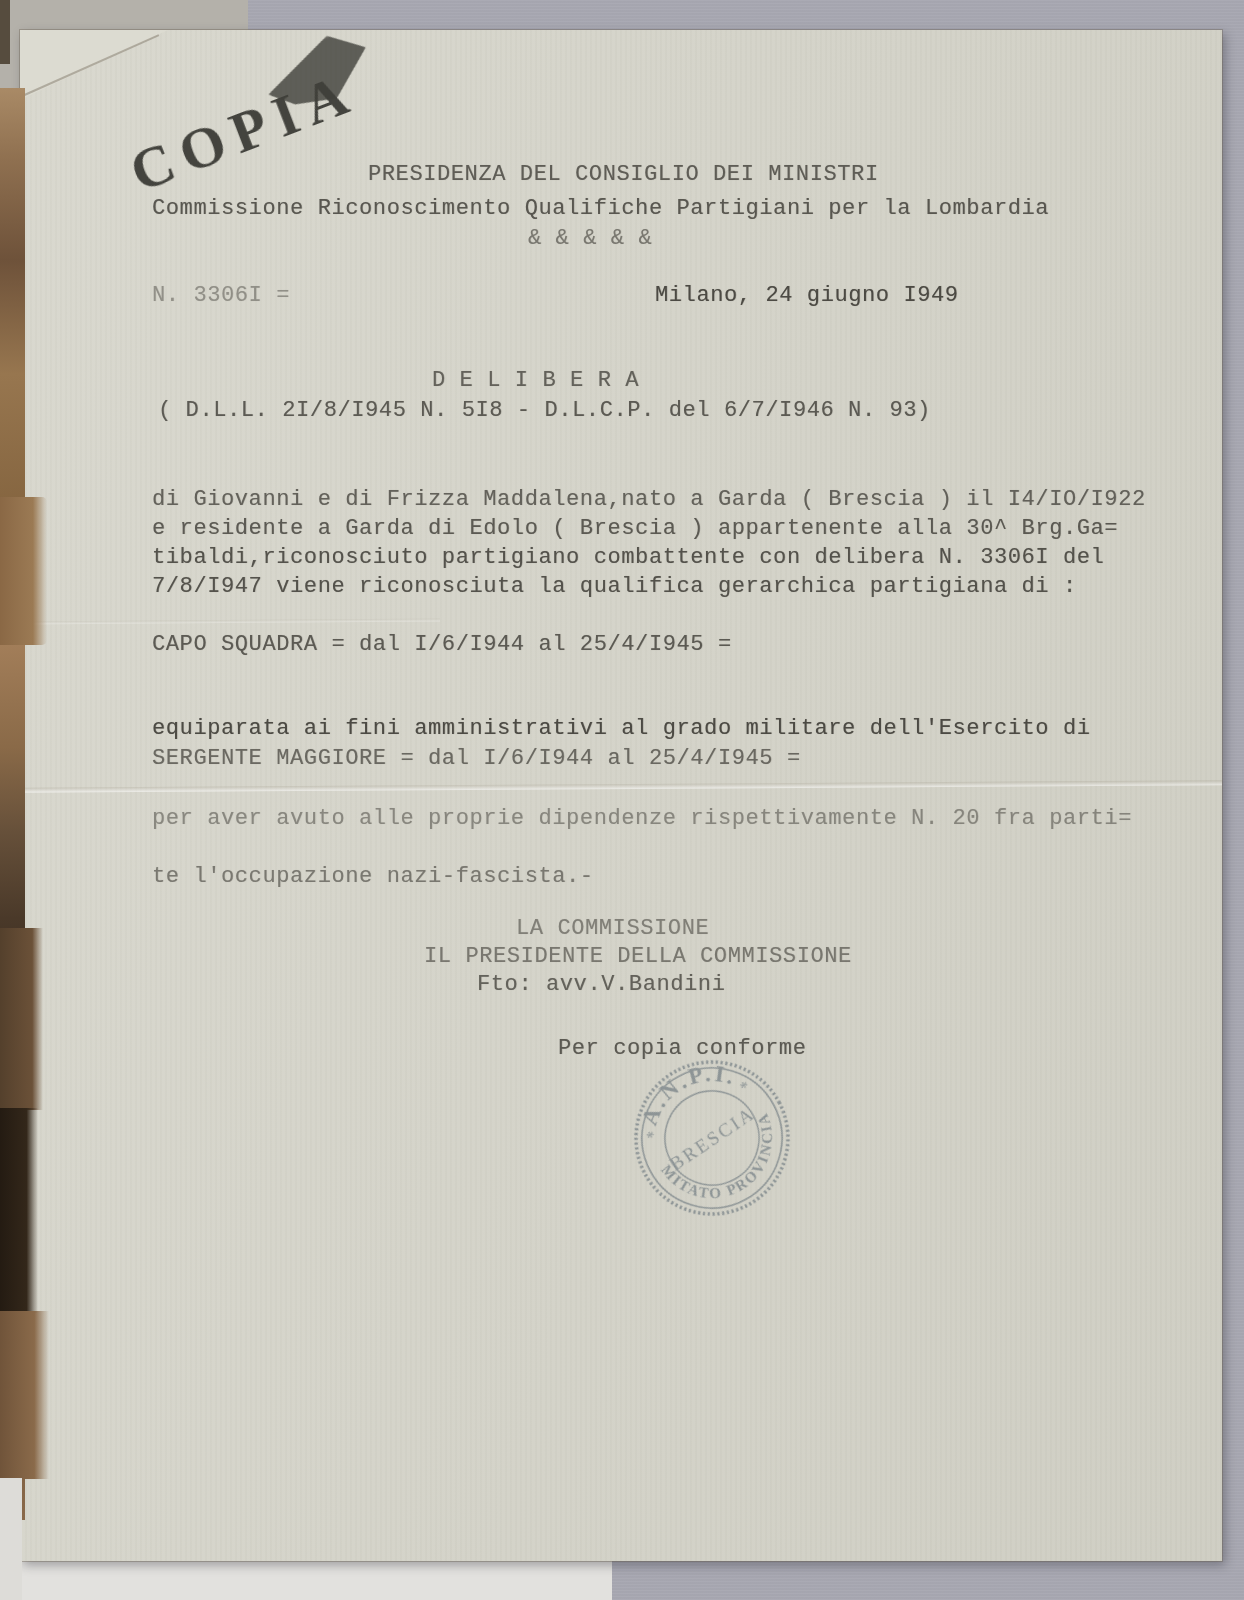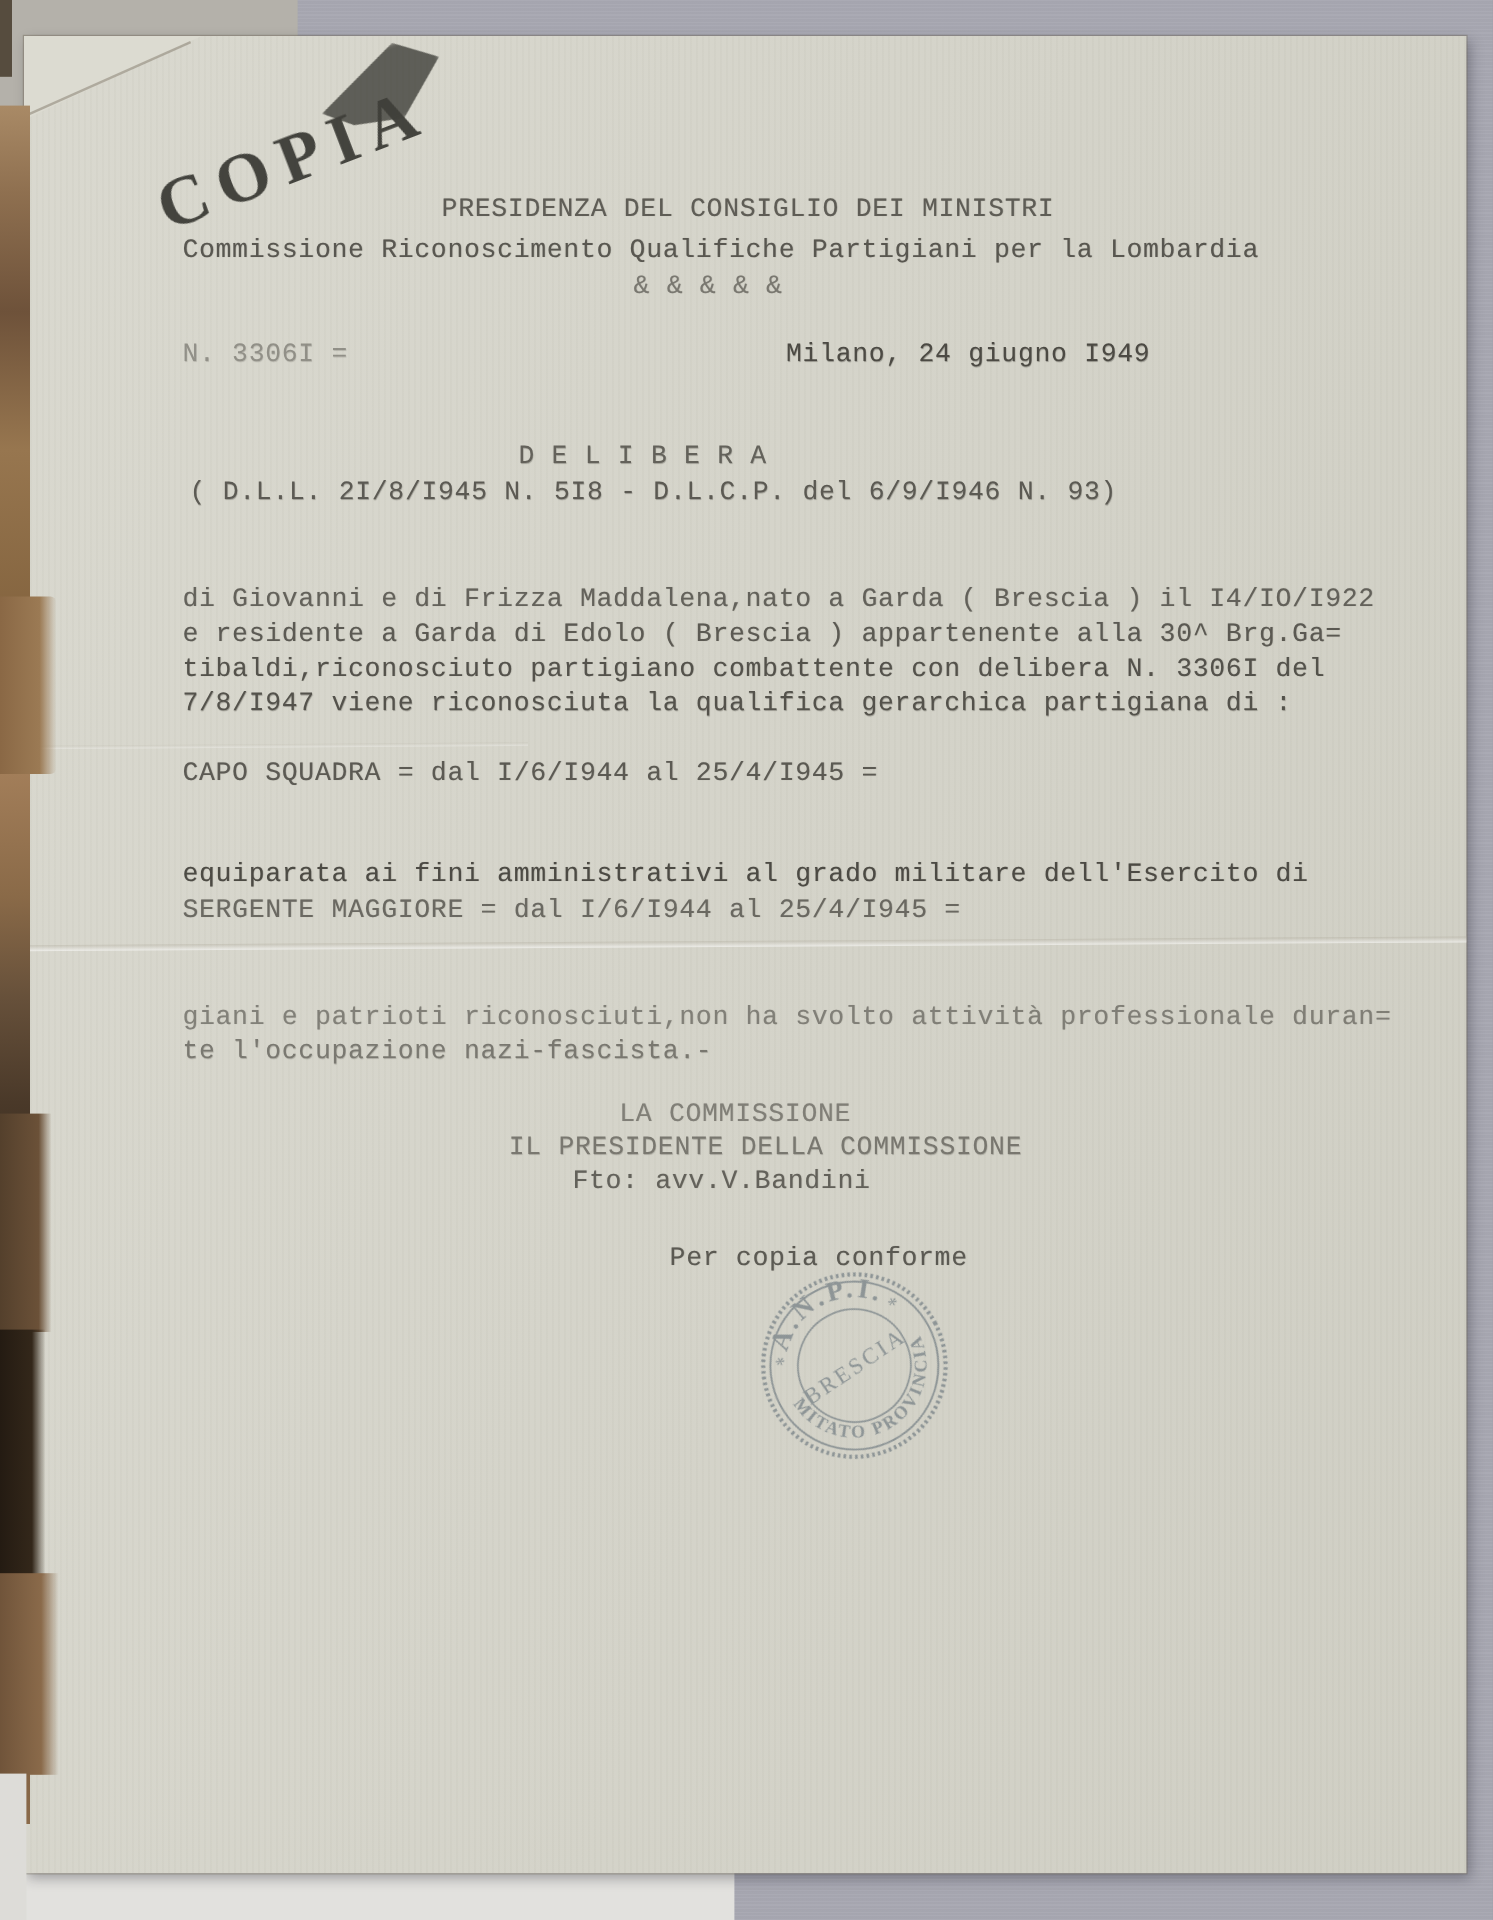--- a/index.html
+++ b/index.html
@@ -108,32 +108,32 @@
   </div>
 
   <div class="typed" style="left:368px;top:162px;opacity:.78">PRESIDENZA DEL CONSIGLIO DEI MINISTRI</div>
   <div class="typed" style="left:152px;top:196px;opacity:.82">Commissione Riconoscimento Qualifiche Partigiani per la Lombardia</div>
   <div class="typed" style="left:528px;top:226px;opacity:.6">&amp; &amp; &amp; &amp; &amp;</div>
 
   <div class="typed" style="left:152px;top:283px;opacity:.45">N. 3306I =</div>
   <div class="typed" style="left:655px;top:283px;opacity:.9">Milano, 24 giugno I949</div>
 
   <div class="typed" style="left:432px;top:368px;opacity:.75">D E L I B E R A</div>
-  <div class="typed" style="left:158px;top:398px;opacity:.8">( D.L.L. 2I/8/I945 N. 5I8 - D.L.C.P. del 6/9/I946 N. 93)</div>
+  <div class="typed" style="left:158px;top:398px;opacity:.8">( D.L.L. 2I/8/I945 N. 5I8 - D.L.C.P. del 6/7/I946 N. 93)</div>
 
   <div class="typed" style="left:152px;top:487px;opacity:.75">di Giovanni e di Frizza Maddalena,nato a Garda ( Brescia ) il I4/IO/I922</div>
   <div class="typed" style="left:152px;top:516px;opacity:.8">e residente a Garda di Edolo ( Brescia ) appartenente alla 30^ Brg.Ga=</div>
   <div class="typed" style="left:152px;top:545px;opacity:.85">tibaldi,riconosciuto partigiano combattente con delibera N. 3306I del</div>
   <div class="typed" style="left:152px;top:574px;opacity:.85">7/8/I947 viene riconosciuta la qualifica gerarchica partigiana di :</div>
 
   <div class="typed" style="left:152px;top:632px;opacity:.8">CAPO SQUADRA = dal I/6/I944 al 25/4/I945 =</div>
   <div class="typed" style="left:152px;top:716px;opacity:.9">equiparata ai fini amministrativi al grado militare dell'Esercito di</div>
   <div class="typed" style="left:152px;top:746px;opacity:.7">SERGENTE MAGGIORE = dal I/6/I944 al 25/4/I945 =</div>
 
-  <div class="typed" style="left:152px;top:835px;opacity:.55">giani e patrioti riconosciuti,non ha svolto attività professionale duran=</div>
+  <div class="typed" style="left:152px;top:806px;opacity:.5">per aver avuto alle proprie dipendenze rispettivamente N. 20 fra parti=</div>
   <div class="typed" style="left:152px;top:864px;opacity:.6">te l'occupazione nazi-fascista.-</div>
 
   <div class="typed" style="left:516px;top:916px;opacity:.55">LA COMMISSIONE</div>
   <div class="typed" style="left:424px;top:944px;opacity:.6">IL PRESIDENTE DELLA COMMISSIONE</div>
   <div class="typed" style="left:477px;top:972px;opacity:.75">Fto: avv.V.Bandini</div>
 
   <div class="typed" style="left:558px;top:1036px;opacity:.8">Per copia conforme</div>
 
   <svg class="round-stamp" viewBox="0 0 200 200">
     <defs>

